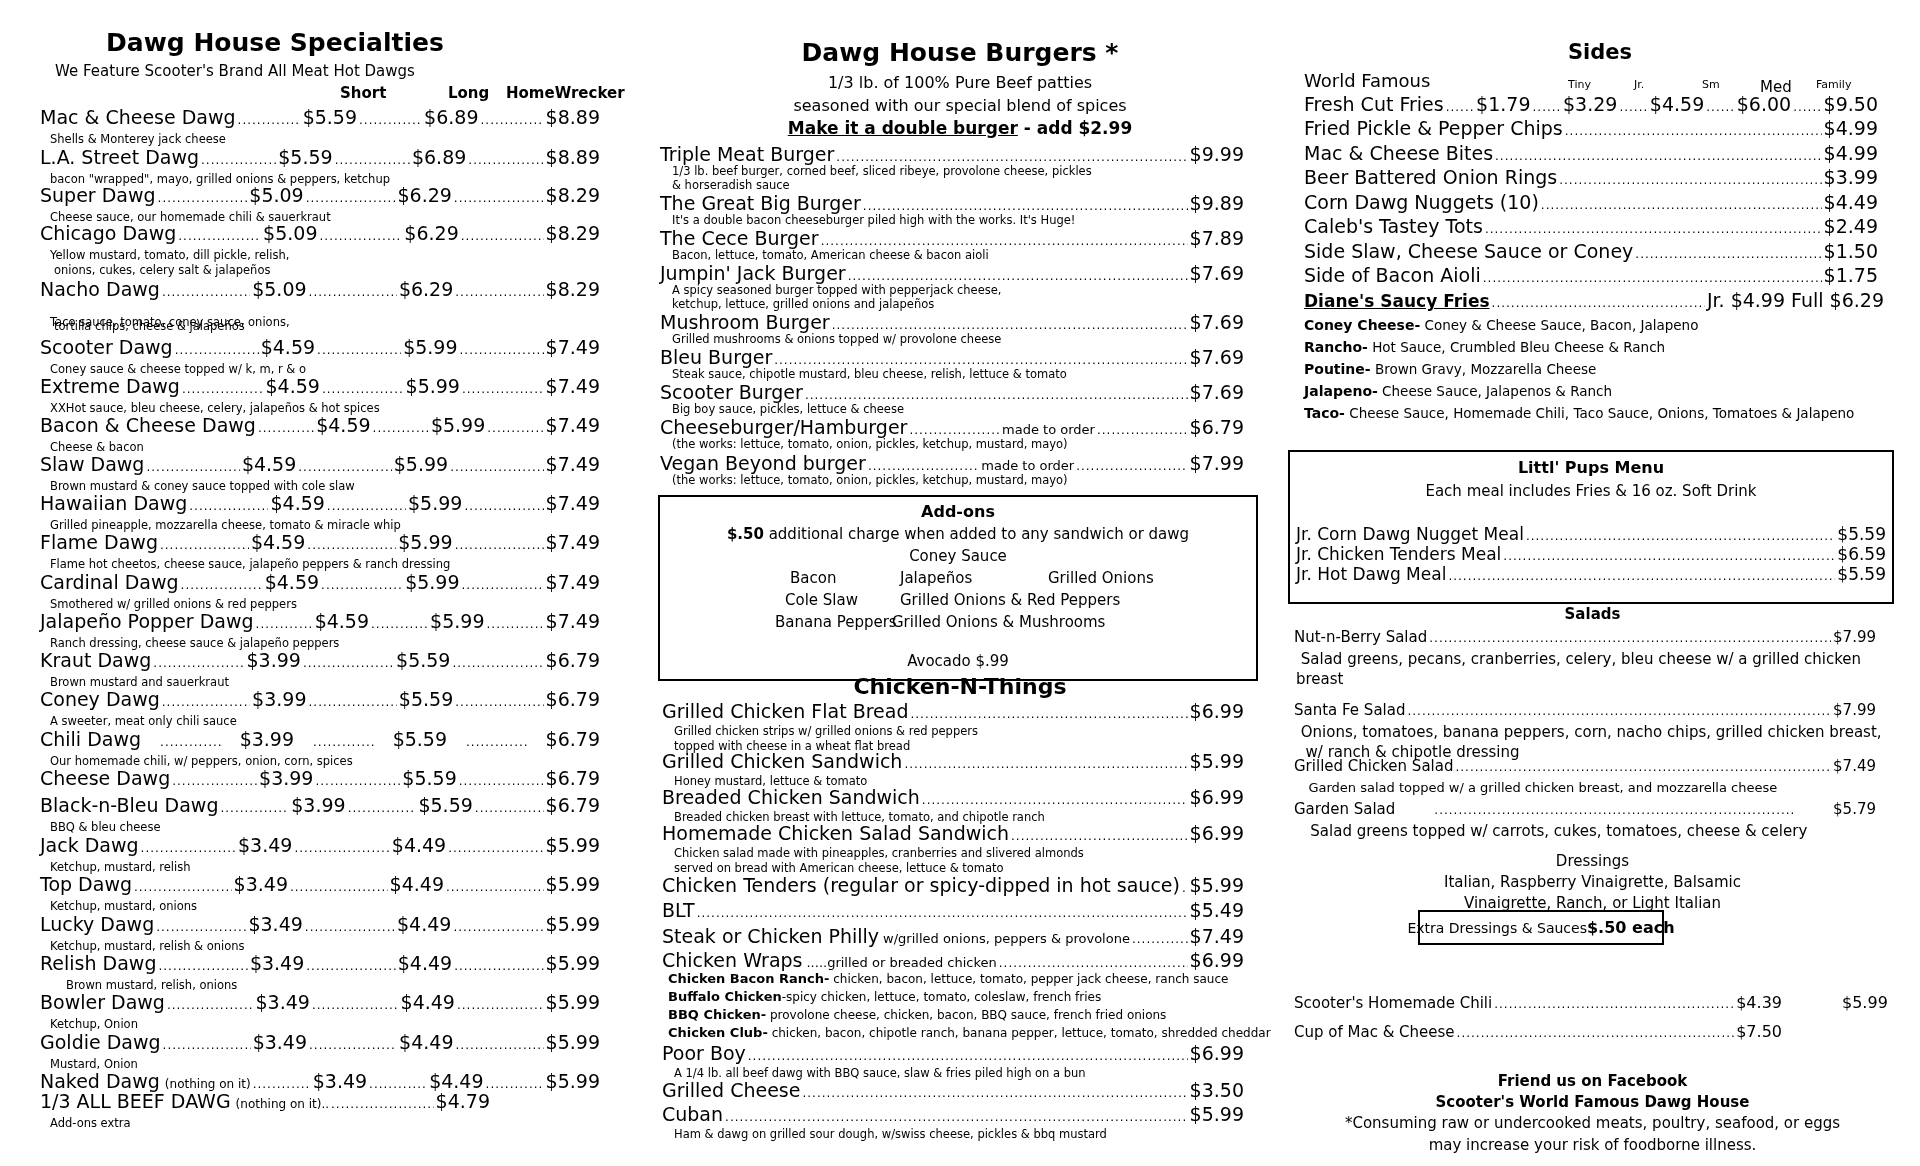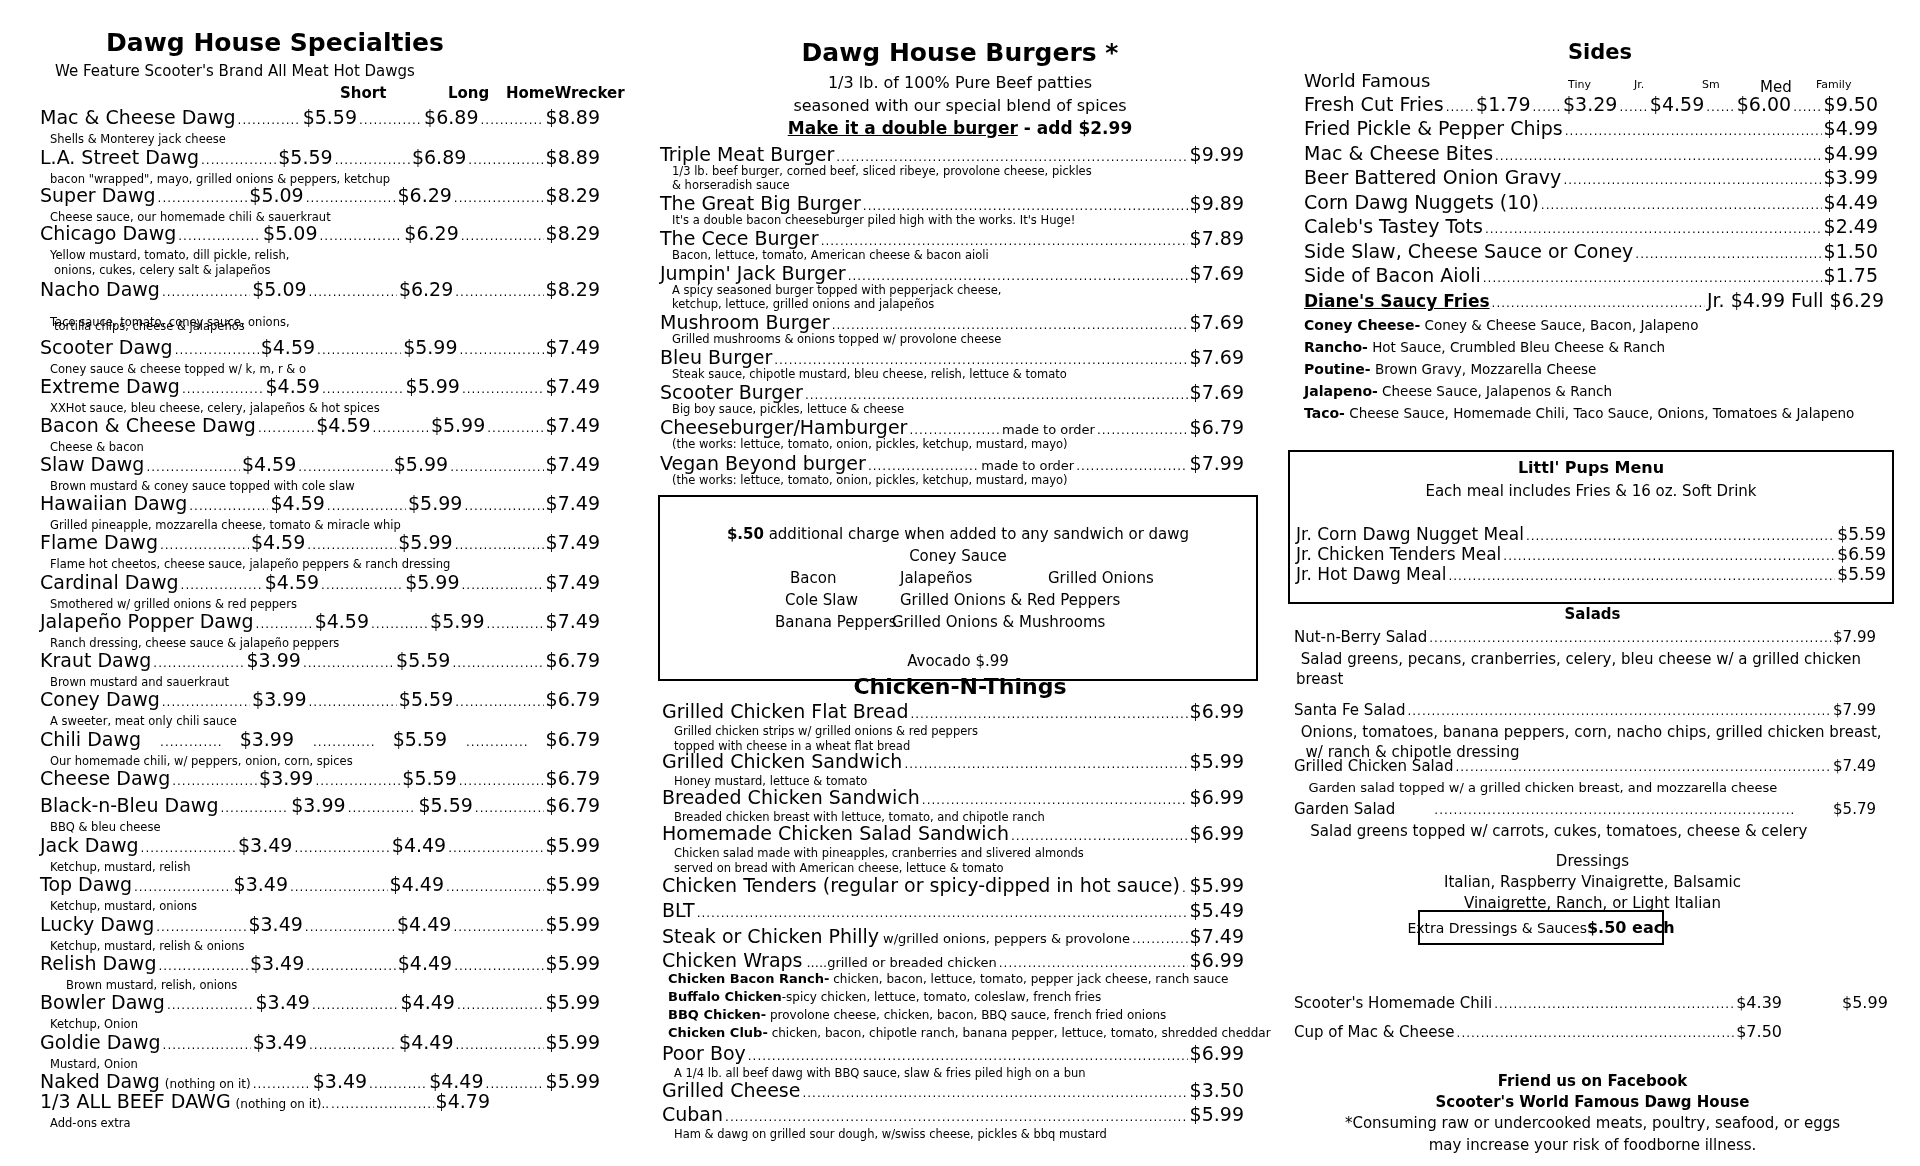--- a/index.html
+++ b/index.html
@@ -345,20 +345,21 @@
     <div class="desc" style="left:672px;top:437px;">(the works: lettuce, tomato, onion, pickles, ketchup, mustard, mayo)</div>
     <div class="row" style="left:660px;width:584px;top:452px;">
       <span class="nm" style="">Vegan Beyond burger</span>
       <span class="dots"></span>
       <span class="" style="font-size:13px;">made to order</span>
       <span class="dots"></span>
       <span class="pr" style="">$7.99</span>
     </div>
     <div class="desc" style="left:672px;top:473px;">(the works: lettuce, tomato, onion, pickles, ketchup, mustard, mayo)</div>
     <div class="box" style="left:658px;top:495px;width:600px;height:186px;">
+      <div class="center bold" style="left:0;width:596px;top:5px;font-size:16px;">Add-ons</div>
       <div class="center" style="left:0;width:596px;top:28px;font-size:15px;"><span class="bold" style="">$.50</span><span class="" style=""> additional charge when added to any sandwich or dawg</span></div>
       <div class="center" style="left:0;width:596px;top:50px;font-size:15px;">Coney Sauce</div>
       <div class="center" style="left:130px;top:72px;font-size:15px;">Bacon</div>
       <div class="center" style="left:240px;top:72px;font-size:15px;">Jalapeños</div>
       <div class="center" style="left:388px;top:72px;font-size:15px;">Grilled Onions</div>
       <div class="center" style="left:125px;top:94px;font-size:15px;">Cole Slaw</div>
       <div class="center" style="left:240px;top:94px;font-size:15px;">Grilled Onions &amp; Red Peppers</div>
       <div class="center" style="left:115px;top:116px;font-size:15px;">Banana Peppers</div>
       <div class="center" style="left:232px;top:116px;font-size:15px;">Grilled Onions &amp; Mushrooms</div>
       <div class="center" style="left:0;width:596px;top:155px;font-size:15px;">Avocado $.99</div>
@@ -460,21 +461,21 @@
       <span class="nm" style="">Fried Pickle &amp; Pepper Chips</span>
       <span class="dots"></span>
       <span class="pr" style="">$4.99</span>
     </div>
     <div class="row" style="left:1304px;width:574px;top:141.5px;">
       <span class="nm" style="">Mac &amp; Cheese Bites</span>
       <span class="dots"></span>
       <span class="pr" style="">$4.99</span>
     </div>
     <div class="row" style="left:1304px;width:574px;top:166px;">
-      <span class="nm" style="">Beer Battered Onion Gravy</span>
+      <span class="nm" style="">Beer Battered Onion Rings</span>
       <span class="dots"></span>
       <span class="pr" style="">$3.99</span>
     </div>
     <div class="row" style="left:1304px;width:574px;top:190.5px;">
       <span class="nm" style="">Corn Dawg Nuggets (10)</span>
       <span class="dots"></span>
       <span class="pr" style="">$4.49</span>
     </div>
     <div class="row" style="left:1304px;width:574px;top:215px;">
       <span class="nm" style="">Caleb's Tastey Tots</span>

